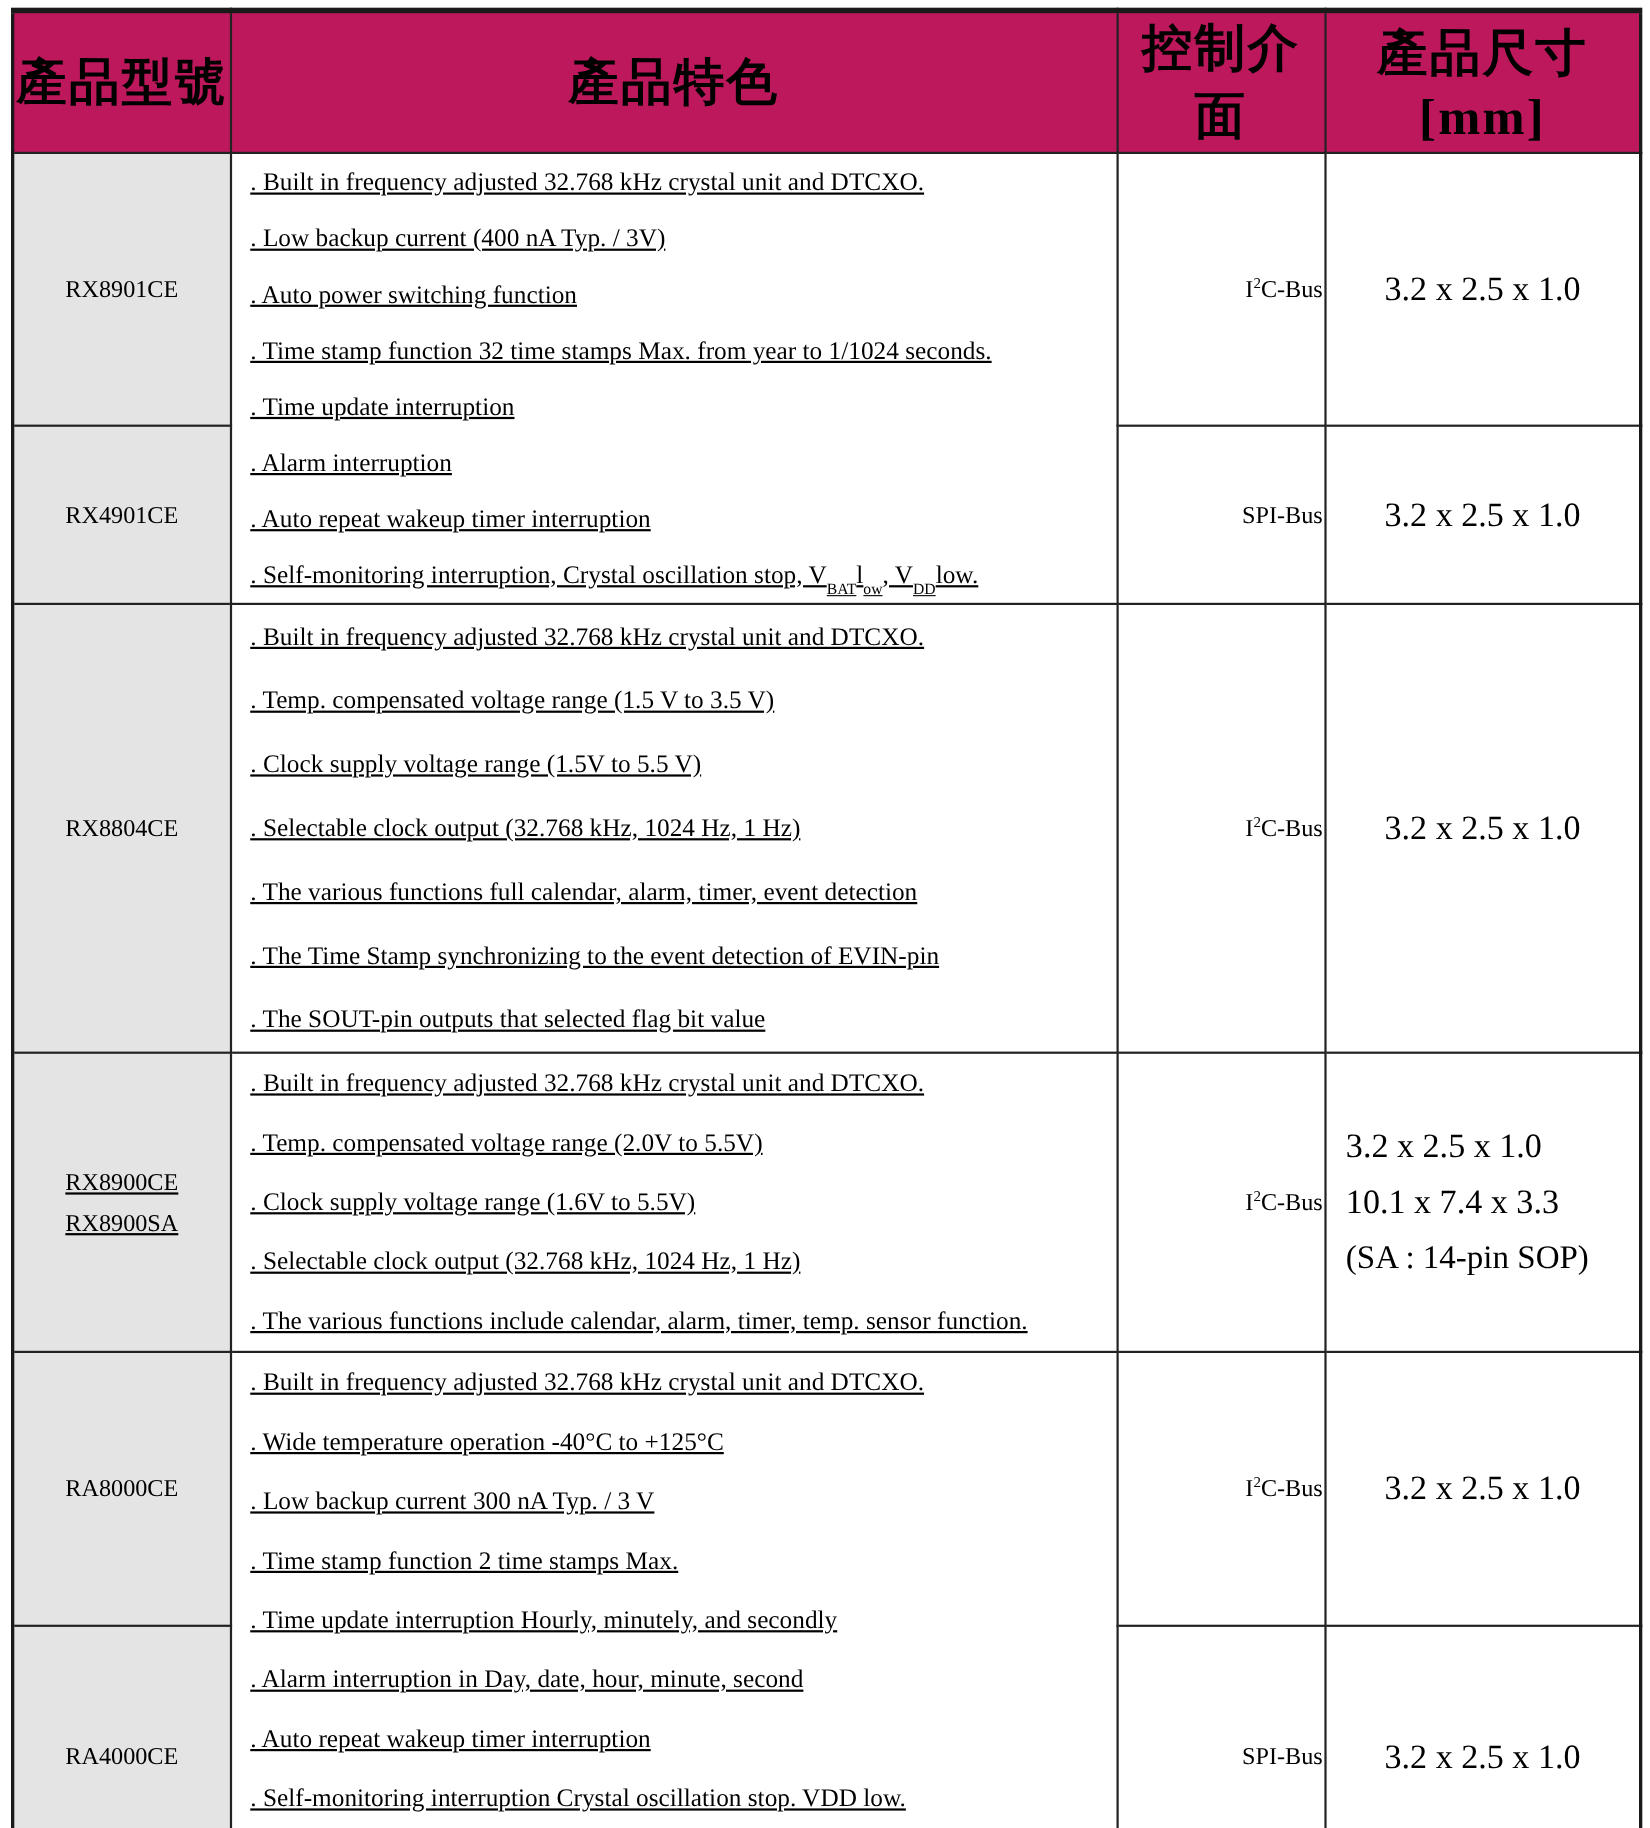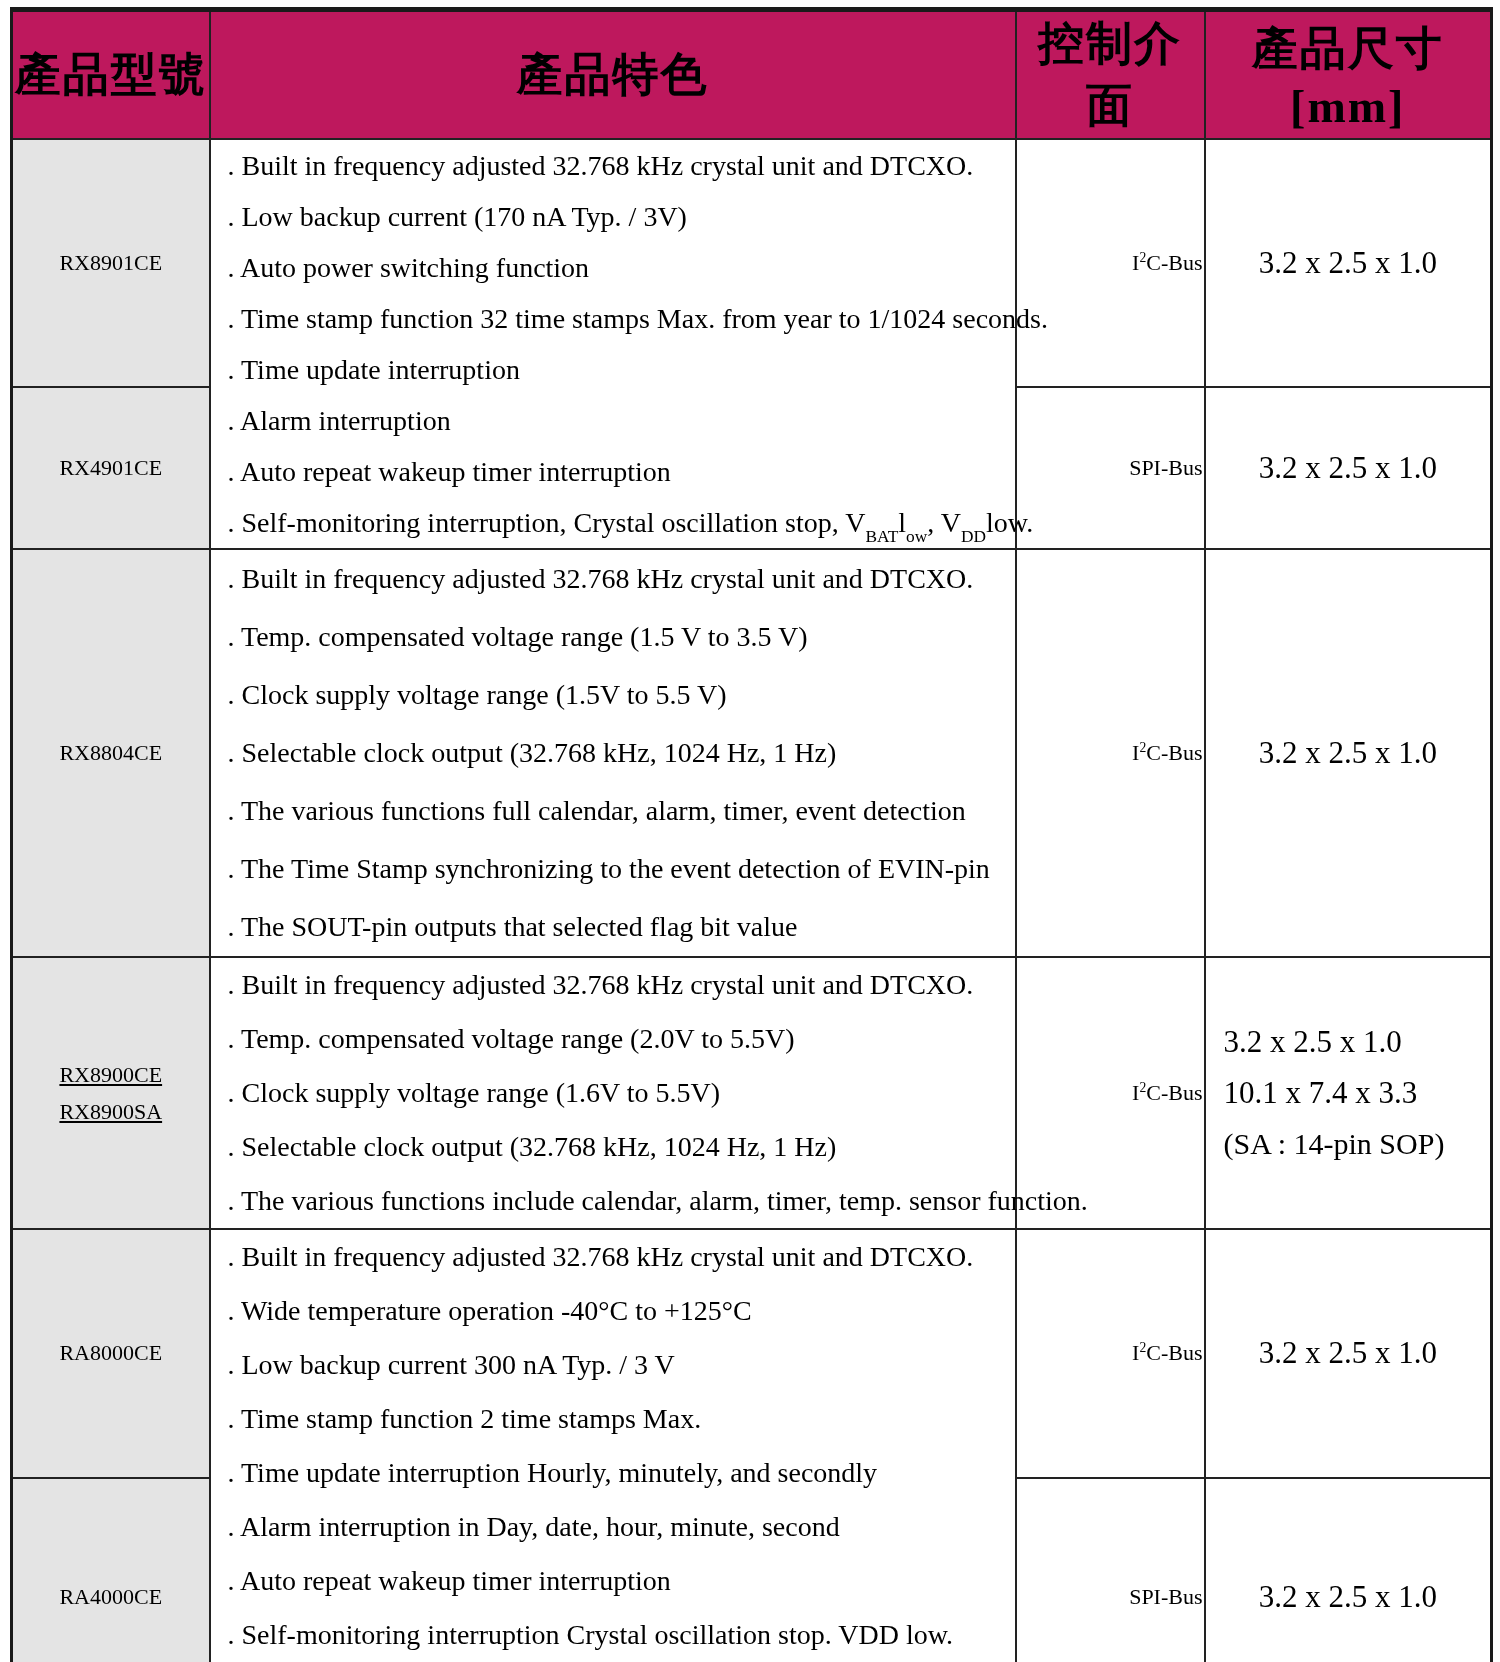--- a/index.html
+++ b/index.html
@@ -50,22 +50,23 @@
 
   td.features {
     background: #ffffff;
     vertical-align: middle;
     padding: 0 8px 0 17px;
     text-align: left;
   }
   .feature-line {
     display: flex;
     align-items: center;
-    font-size: 28px;
+    font-size: 23px;
     white-space: nowrap;
+    text-decoration: underline;
   }
   td.lh51 .feature-line { height: 51px; }
   td.lh58 .feature-line { height: 58px; }
   td.lh54 .feature-line { height: 54px; }
 
   sub { font-size: 0.62em; margin-top: 28px; }
   sup { font-size: 0.62em; }
 
   td.iface {
     font-size: 22px;
@@ -109,21 +110,21 @@
       <th class="hdr">產品型號</th>
       <th class="hdr">產品特色</th>
       <th class="hdr">控制介面</th>
       <th class="hdr">產品尺寸[mm]</th>
     </tr>
 
     <tr class="r-a1">
       <td class="model">RX8901CE</td>
       <td class="features lh51" rowspan="2">
             <div class="feature-line">. Built in frequency adjusted 32.768 kHz crystal unit and DTCXO.</div>
-            <div class="feature-line">. Low backup current (170 nA Typ. / 3V)</div>
+            <div class="feature-line">. Low backup current (400 nA Typ. / 3V)</div>
             <div class="feature-line">. Auto power switching function</div>
             <div class="feature-line">. Time stamp function 32 time stamps Max. from year to 1/1024 seconds.</div>
             <div class="feature-line">. Time update interruption</div>
             <div class="feature-line">. Alarm interruption</div>
             <div class="feature-line">. Auto repeat wakeup timer interruption</div>
             <div class="feature-line">. Self-monitoring interruption, Crystal oscillation stop, V<sub>BAT</sub> l<sub>ow</sub>, V<sub>DD</sub> low.</div>
           </td>
       <td class="iface">I<sup>2</sup>C-Bus</td>
       <td class="dims">3.2 x 2.5 x 1.0</td>
     </tr>

